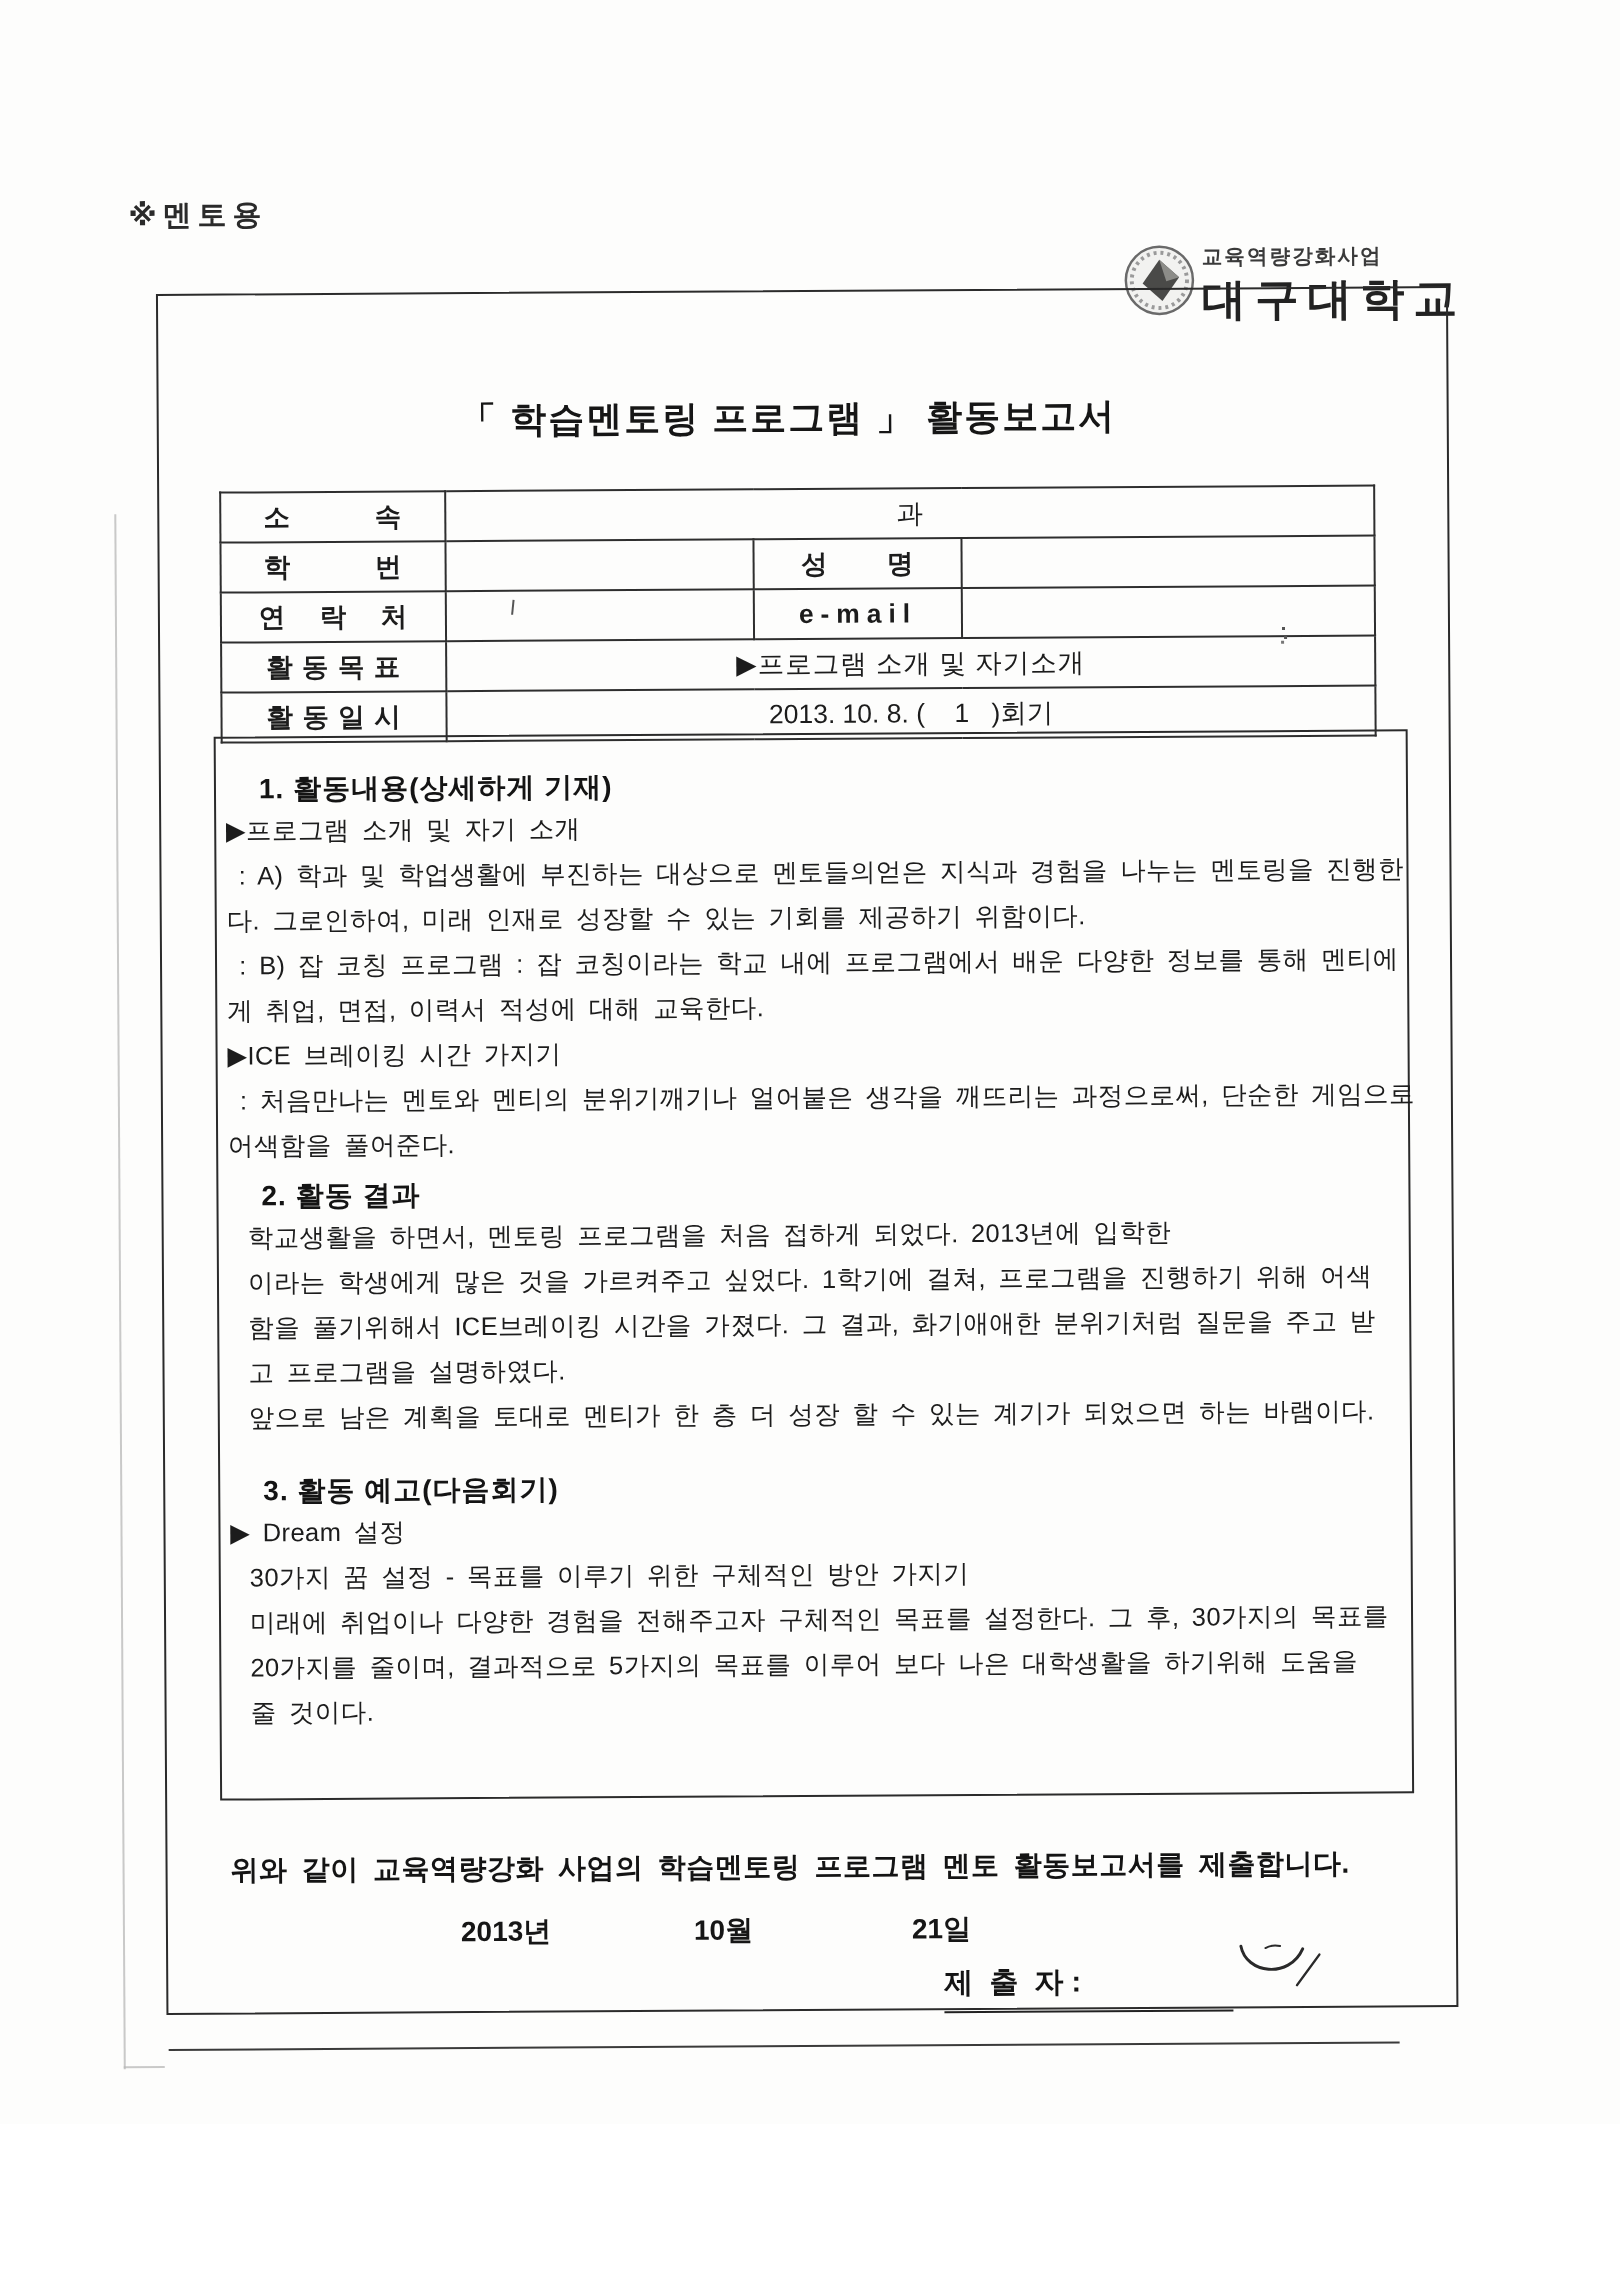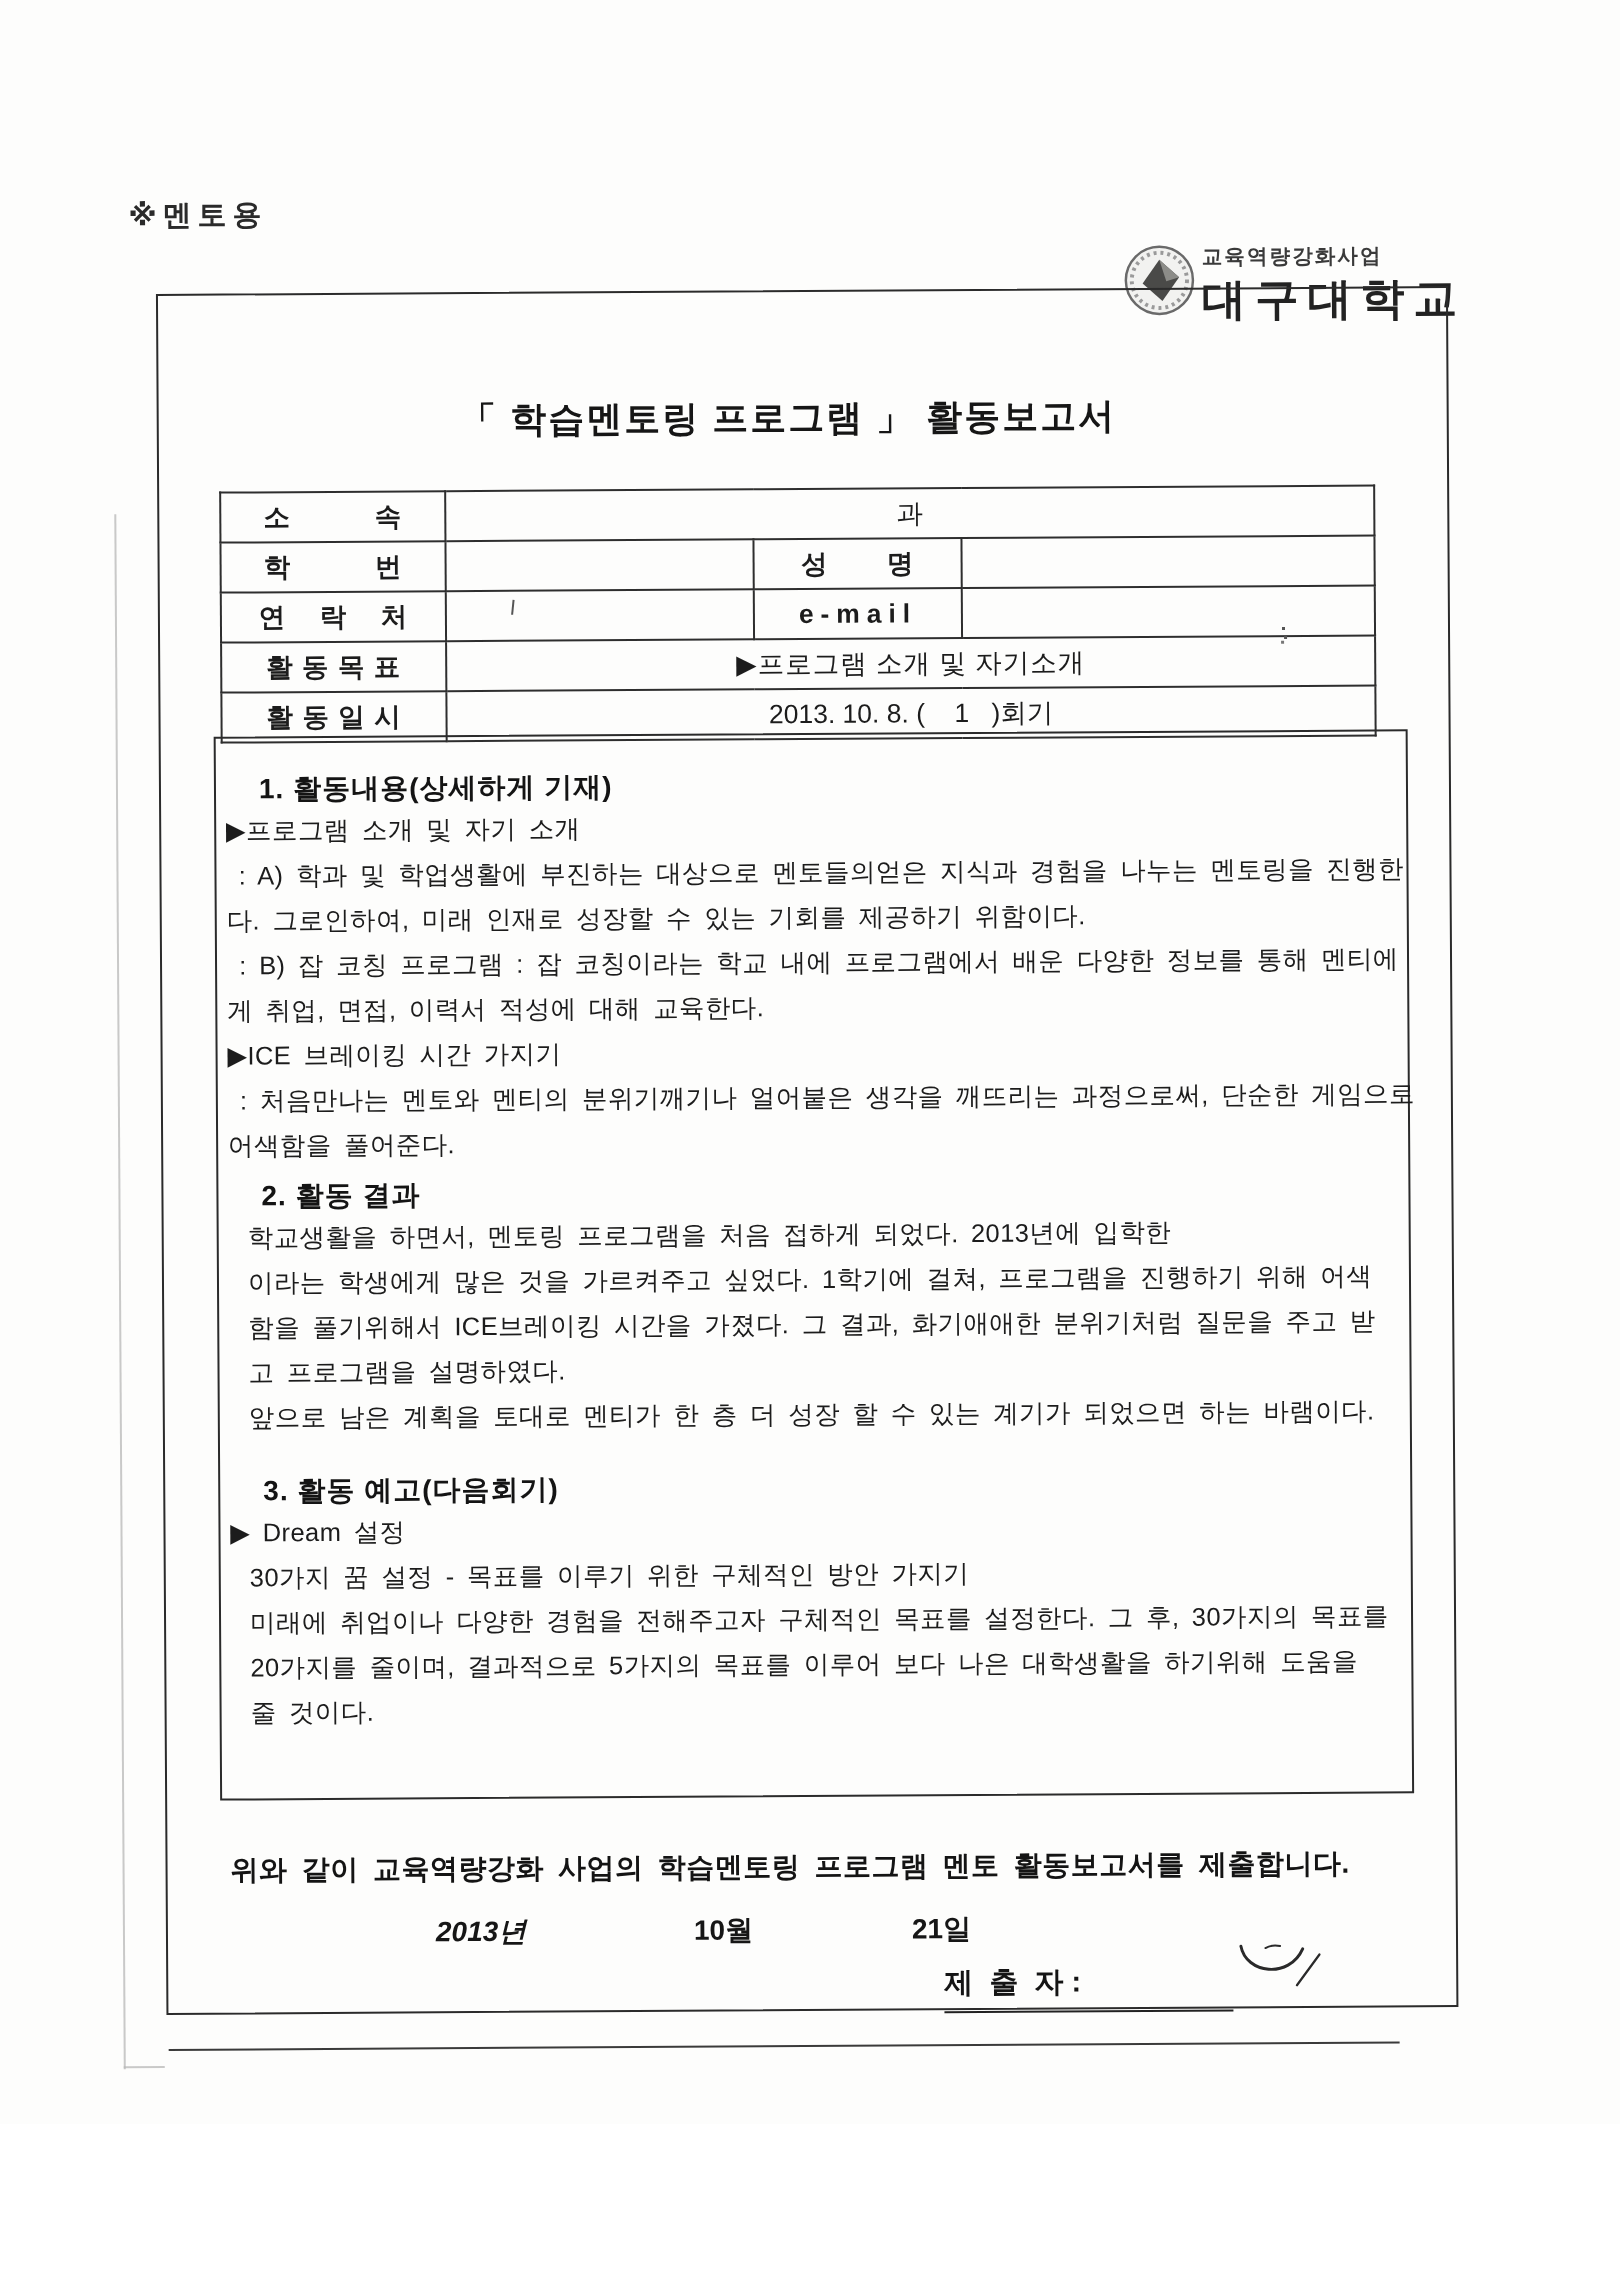--- a/index.html
+++ b/index.html
@@ -67,21 +67,21 @@
   .line.ind{padding-left:29px;}
   .mt-s{margin-top:7.8px;}
   .mt-l{margin-top:31px;}
 
   
   .statement{
     position:absolute; left:0; right:43px; top:1556px; text-align:center;
     font-size:28px; font-weight:bold; letter-spacing:0.5px; word-spacing:5.9px; color:#141414;
   }
   .date-item{position:absolute; top:1619px; font-size:28px; font-weight:bold; color:#161616;}
-  .date-year{left:268px;font-style:italic;}
+  .date-year{left:293px;}
   .date-month{left:526px;text-align:right;}
   .date-day{left:744px;}
   .submitter{
     position:absolute; left:776px; top:1672px; width:289px;
     font-size:29px; font-weight:bold; white-space:pre;
     border-bottom:2.9px solid #222; padding-bottom:7.8px; color:#141414;
   }
 
   
   .sig{position:absolute; left:1228px; top:1939px;}

